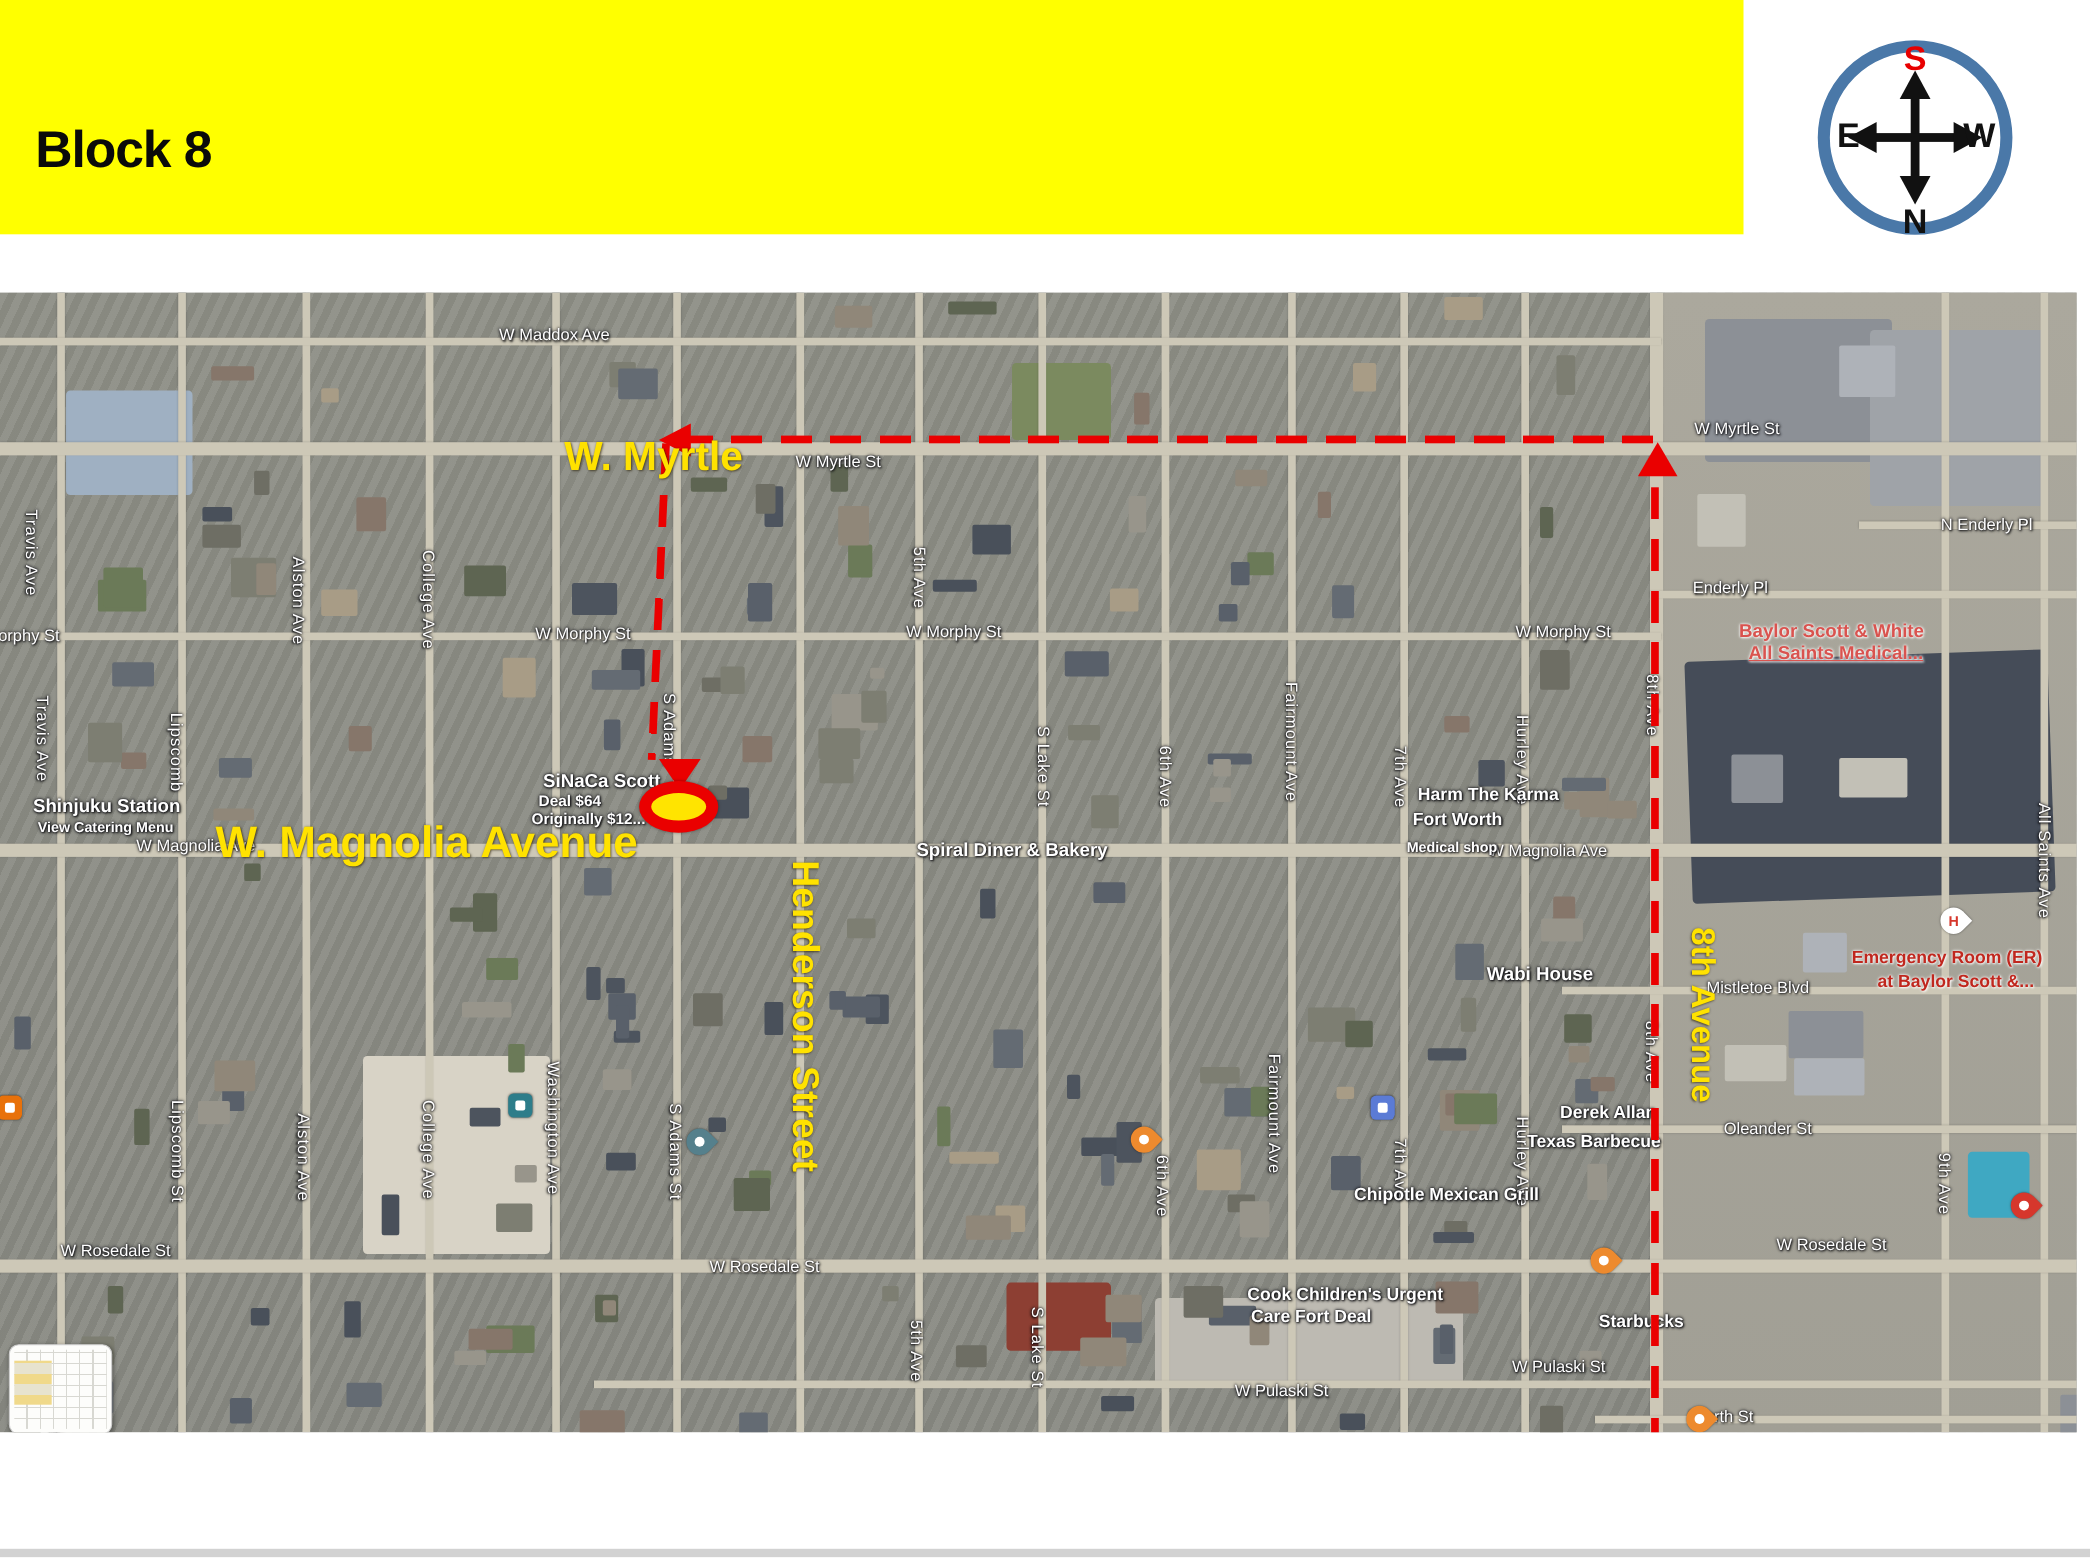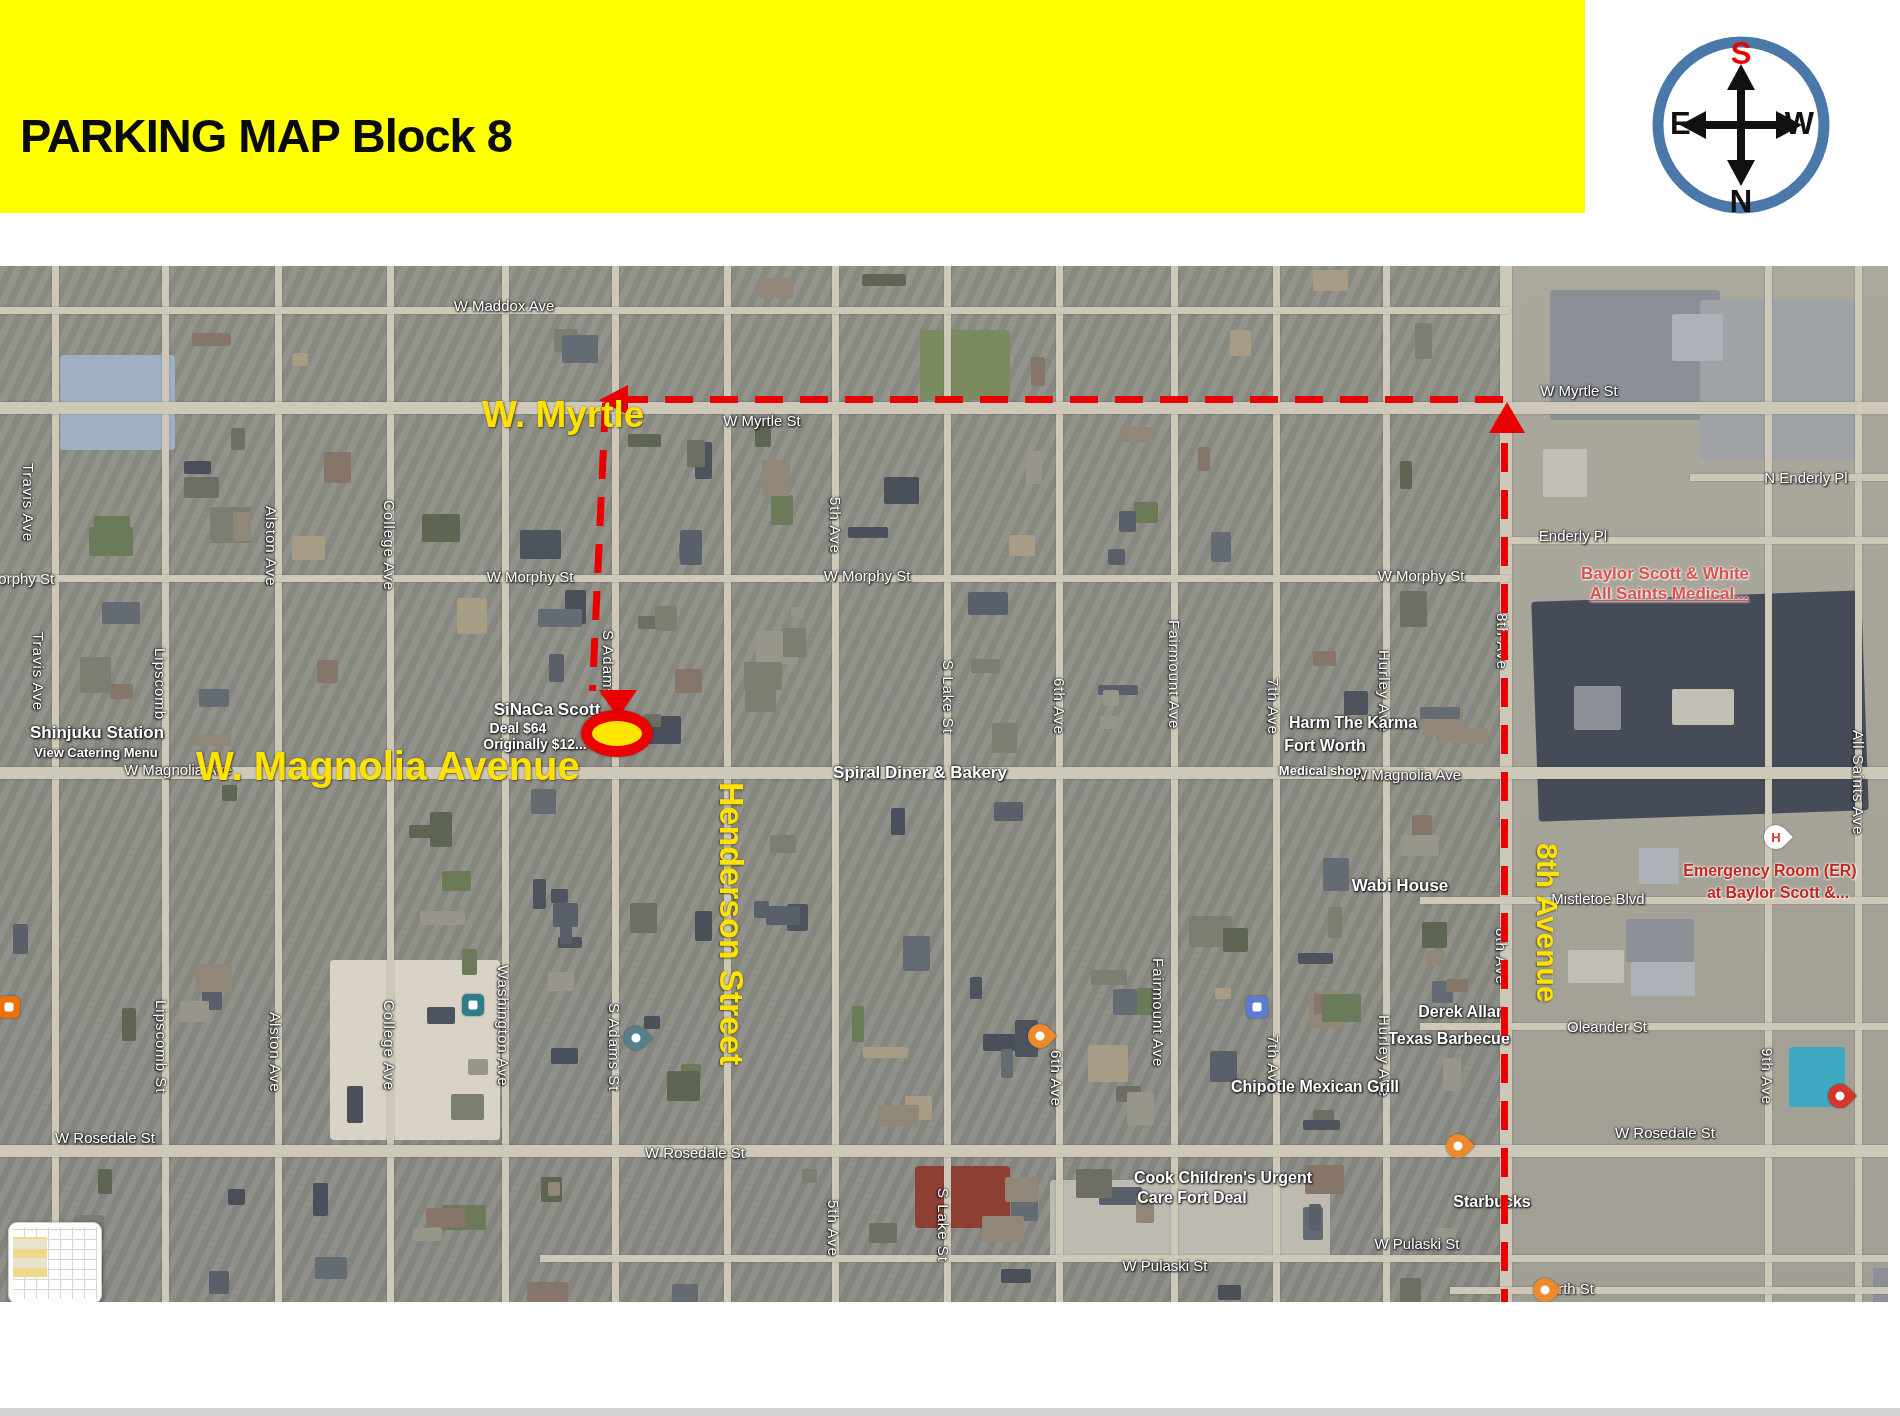--- a/index.html
+++ b/index.html
@@ -75,21 +75,20 @@
        background:repeating-linear-gradient(0deg,#f0d98a 0 9px,#e7e3cf 9px 19px);}
   #rightStrip{position:absolute;right:0;top:0;width:12px;height:1416px;background:#fff;}
   #bottomBar{position:absolute;left:0;top:1408px;width:1900px;height:8px;background:#d2d2d2;}
 </style>
 </head>
 <body>
 
 <div id="stage">
 
   <div id="banner">
-    <span class="t1">PARKING MAP</span>
     <span class="t2">Block 8</span>
   </div>
 
   <div id="compass">
     <svg width="182" height="182" viewBox="0 0 182 182">
       <circle cx="91" cy="91" r="83" fill="#ffffff" stroke="#4a78a8" stroke-width="11"></circle>
       <rect x="87" y="52" width="8" height="78" fill="#111"></rect>
       <rect x="52" y="87" width="78" height="8" fill="#111"></rect>
       <polygon points="91,30 77,56 105,56" fill="#111"></polygon>
       <polygon points="91,152 77,126 105,126" fill="#111"></polygon>
@@ -423,21 +422,21 @@
       </div>
 
     <div class="dash-h" style="left:620px;top:130px;width:888px;"></div>
     <div class="tri" style="left:599px;top:119px;border-top:15px solid transparent;border-bottom:15px solid transparent;border-right:29px solid var(--route);"></div>
     <div class="dash-v" style="left:602px;top:137px;height:288px;transform:rotate(2.6deg);transform-origin:top left;"></div>
     <div class="tri" style="left:599px;top:424px;border-left:19px solid transparent;border-right:19px solid transparent;border-top:28px solid var(--route);"></div>
     <div id="dest"></div>
     <div class="tri" style="left:1489px;top:136px;border-left:18px solid transparent;border-right:18px solid transparent;border-bottom:31px solid var(--route);"></div>
     <div class="dash-v" style="left:1501px;top:177px;height:882px;"></div>
     <div id="ylabels">
-        <span class="ylbl" style="left: 482px; top: 128px; font-size: 37px; text-align: right;">W. Myrtle</span>
+        <span class="ylbl" style="left: 513px; top: 128px; font-size: 37px; text-align: right;">W. Myrtle</span>
         <span class="ylbl" style="left: 196px; top: 478px; font-size: 40px;">W. Magnolia Avenue</span>
         <span class="ylbl vert" style="left: 712px; top: 516px; font-size: 34px;">Henderson Street</span>
         <span class="ylbl vert" style="left: 1530px; top: 577px; font-size: 30px;">8th Avenue</span>
       </div>
     <div id="inset">
       <div class="grid"></div>
       <div class="cells"></div>
     </div>
   </div>
 

